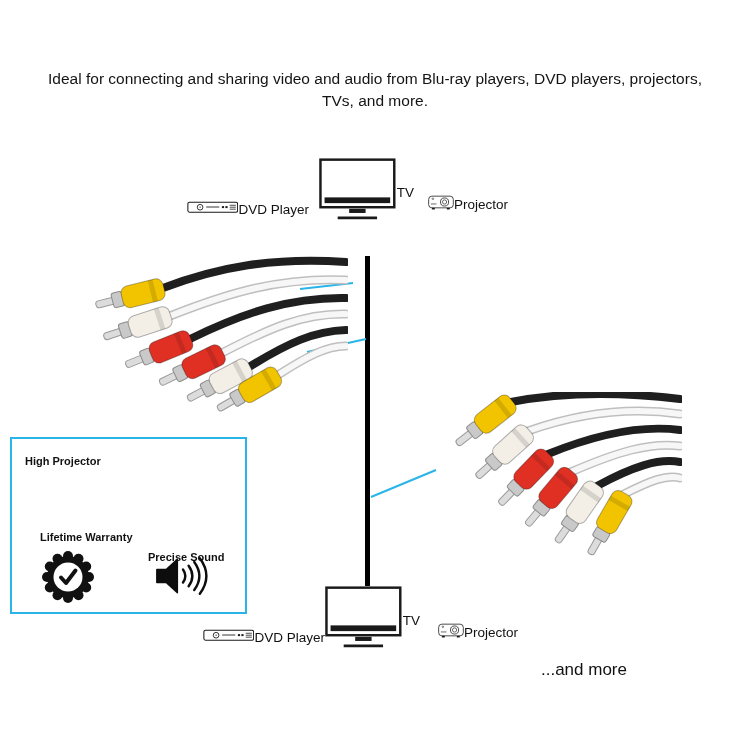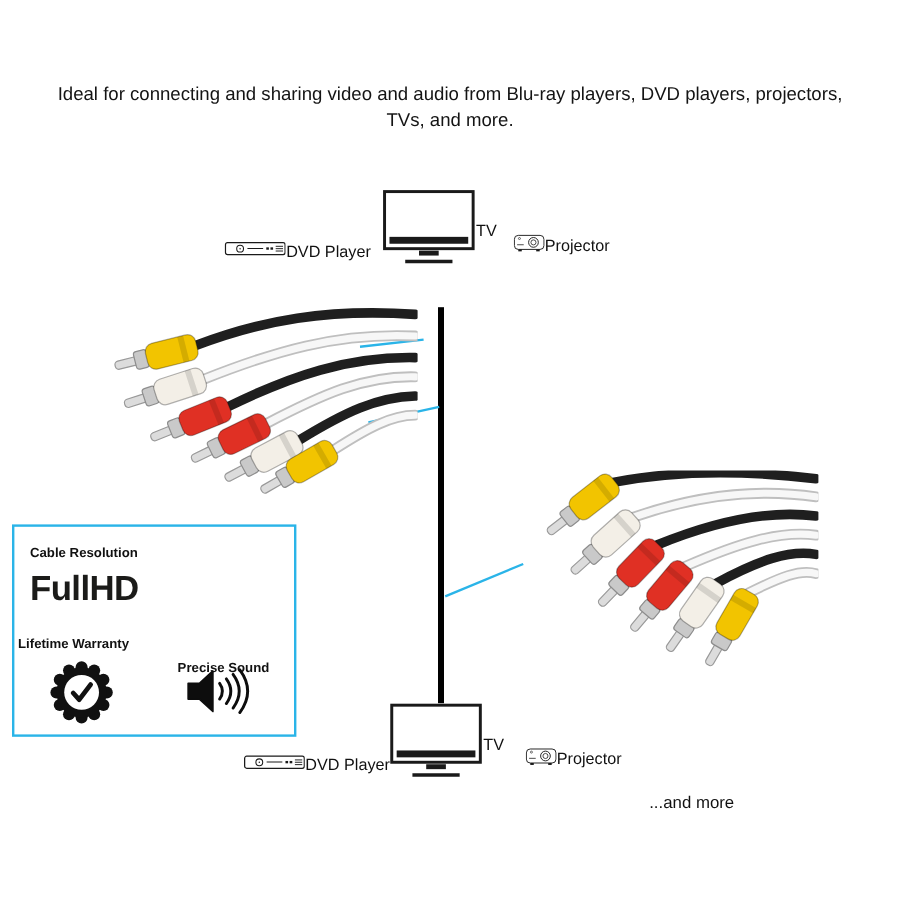--- a/index.html
+++ b/index.html
@@ -5,21 +5,21 @@
   html,body{margin:0;padding:0;background:#fff;}
   .page{position:relative;width:750px;height:750px;background:#fff;overflow:hidden;
         font-family:"Liberation Sans", sans-serif;color:#111;}
   .abs{position:absolute;}
   .title{position:absolute;top:30px;left:0;width:750px;text-align:center;margin:0;
          font-size:25px;font-weight:bold;color:#1e9cd8;letter-spacing:0.2px;}
   .subtitle{position:absolute;top:68px;left:45px;width:660px;text-align:center;margin:0;
             font-size:15.5px;line-height:1.4;color:#141414;}
   .device{position:absolute;display:flex;flex-direction:row;align-items:center;}
   .device-label{font-size:13.5px;color:#111;margin-top:5px;white-space:nowrap;}
-  .more-label{position:absolute;font-size:14px;color:#111;}
+  .more-label{position:absolute;font-size:17px;color:#111;}
   .backbone{position:absolute;left:365px;top:256px;width:5px;height:330px;background:#000;}
   .overlay{position:absolute;left:0;top:0;pointer-events:none;}
   .cable-b{stroke:#1f1f1f;stroke-width:8;fill:none;stroke-linecap:round;}
   .cable-wc{stroke:#bfbfbf;stroke-width:9;fill:none;stroke-linecap:round;}
   .cable-wi{stroke:#f7f7f7;stroke-width:6;fill:none;stroke-linecap:round;}
   .blue-line{stroke:#2ab4e8;stroke-width:2;}
   .icon-stroke{stroke:#1a1a1a;fill:none;}
   .feature-box{position:absolute;left:10px;top:437px;width:233px;height:173px;
                border:2px solid #2ab4e8;background:#fff;}
   .fb-small{position:absolute;font-size:11px;font-weight:bold;color:#111;white-space:nowrap;}
@@ -120,23 +120,22 @@
     <path class="cable-wi" d="M192,102 C218,89 235,82 248,86"></path>
     <use href="#rca" transform="translate(25,52) rotate(-38)" style="color:#f2c400"></use>
     <use href="#rca" transform="translate(45,85) rotate(-42)" style="color:#f3efe7"></use>
     <use href="#rca" transform="translate(68,112) rotate(-46)" style="color:#e03024"></use>
     <use href="#rca" transform="translate(95,133) rotate(-50)" style="color:#e03024"></use>
     <use href="#rca" transform="translate(125,150) rotate(-55)" style="color:#f3efe7"></use>
     <use href="#rca" transform="translate(158,162) rotate(-60)" style="color:#f2c400"></use>
   </svg>
 
   <div class="feature-box">
-    <span class="fb-small" style="left:13px;top:16px;">Cable Resolution</span>
-    <span class="fb-logo">FullHD</span>
-    <span class="fb-small" style="left:3px;top:92px;">Lifetime Warranty</span>
+    <span class="fb-small" style="left:13px;top:16px;">High Projector</span>
+    <span class="fb-small" style="left:28px;top:92px;">Lifetime Warranty</span>
     <span class="fb-small" style="left:136px;top:92px;margin-top:20px;">Precise Sound</span>
 
     <svg class="abs" style="left:28px;top:110px;" width="56" height="56" viewBox="-28 -28 56 56">
       <g fill="#111">
         <circle cx="21" cy="0" r="5"></circle>
           <circle cx="18.19" cy="10.5" r="5"></circle>
           <circle cx="10.5" cy="18.19" r="5"></circle>
         <circle cx="0" cy="21" r="5"></circle>
           <circle cx="-10.5" cy="18.19" r="5"></circle>
           <circle cx="-18.19" cy="10.5" r="5"></circle>

